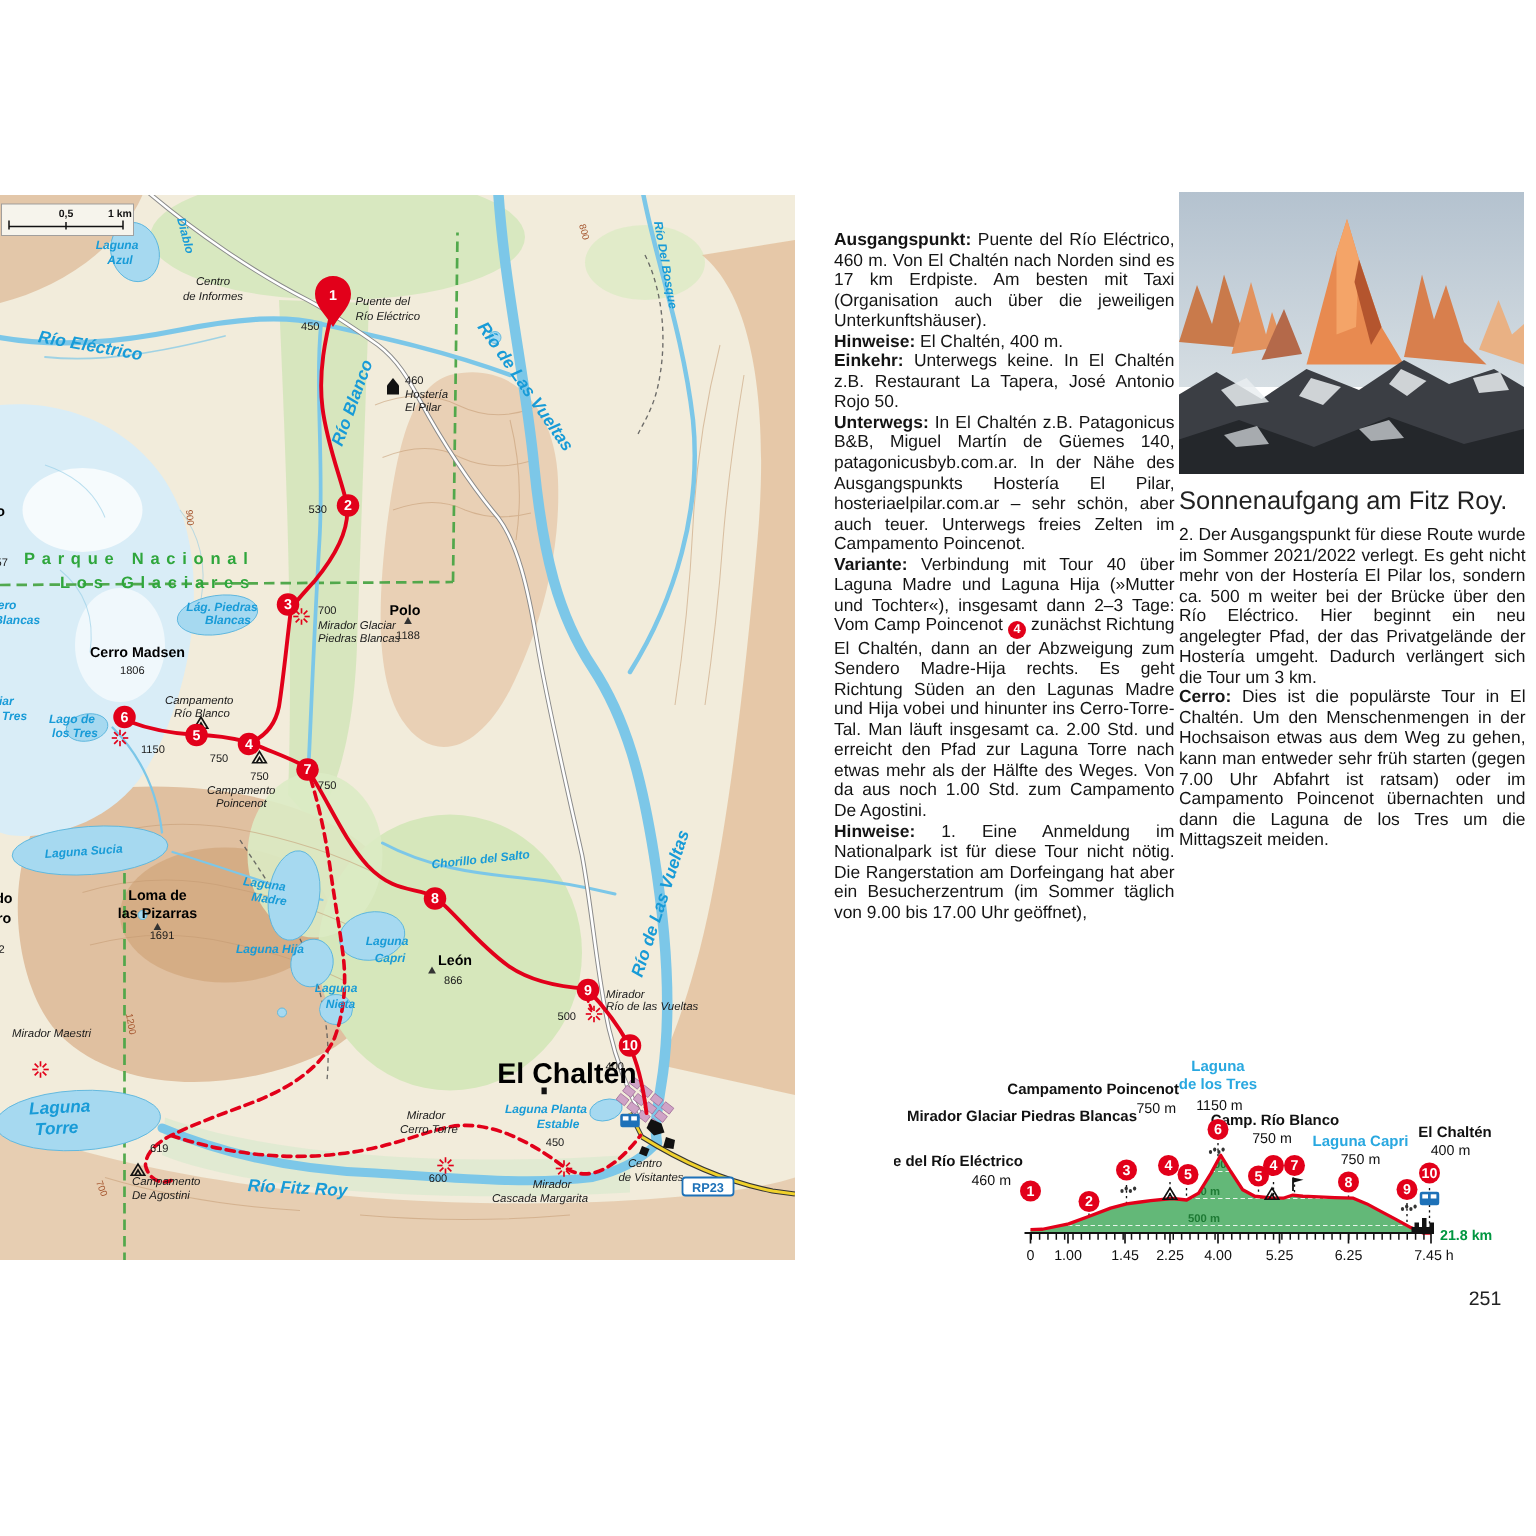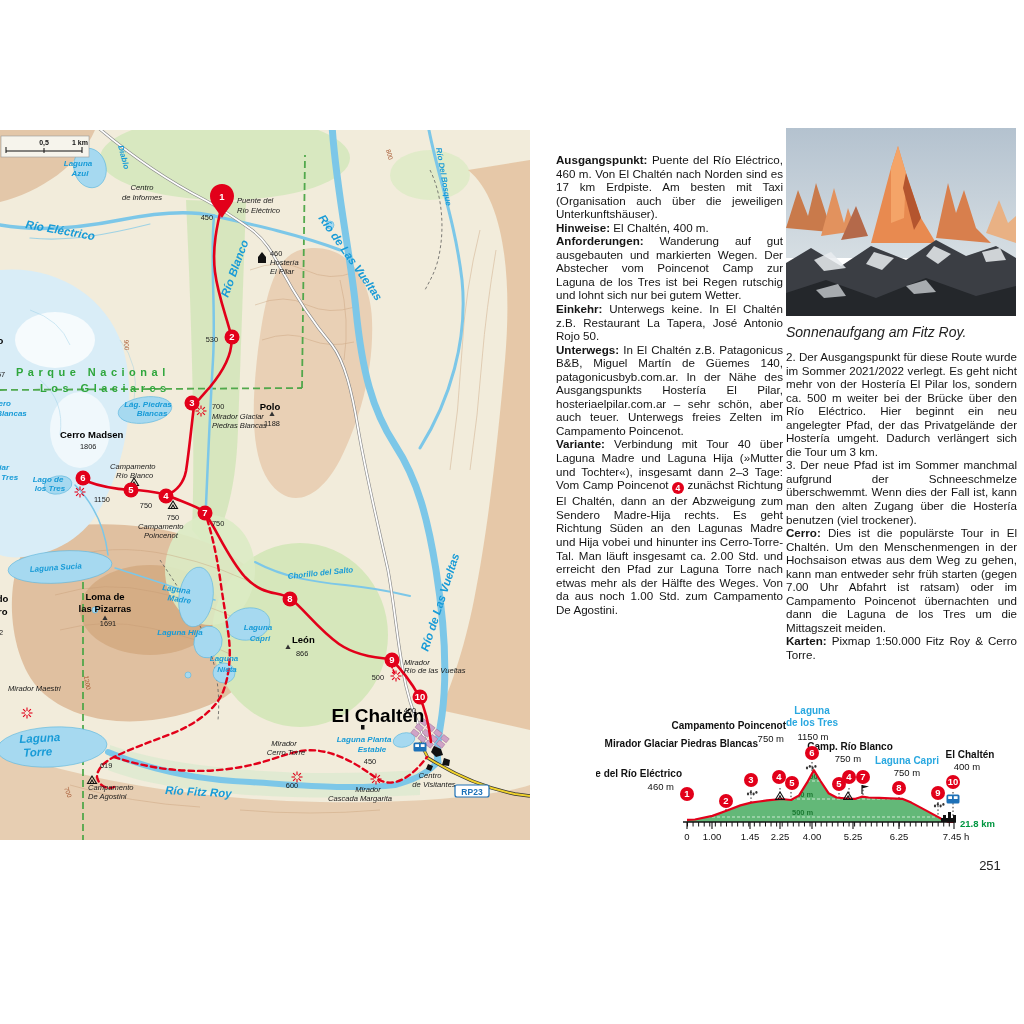--- a/index.html
+++ b/index.html
@@ -5,21 +5,21 @@
   html,body{margin:0;padding:0;background:#fff;}
   #page{position:relative;width:1024px;height:1024px;background:#ffffff;overflow:hidden;
         font-family:"Liberation Sans",sans-serif;color:#111;}
   .abs{position:absolute;}
   
   .col p{margin:0;font-size:11.6px;line-height:13.55px;text-align:justify;hyphens:auto;color:#141414;}
   .col b{font-weight:bold;}
   .tmk{display:inline-flex;width:12px;height:12px;border-radius:50%;background:#e2001a;color:#fff;
        font-size:8.5px;font-weight:bold;align-items:center;justify-content:center;
        vertical-align:-2px;line-height:1;}
-  .caption{font-size:14px;font-style:italic;color:#222;}
+  .caption{font-size:17px;color:#222;}
   .pagenum{font-size:13px;color:#222;}
   
   svg text{font-family:"Liberation Sans",sans-serif;}
   .wl{fill:#189bd7;font-style:italic;font-weight:bold;font-size:8px;}
   .wlg{fill:#189bd7;font-style:italic;font-weight:bold;font-size:11.5px;}
   .poi{fill:#1a1a1a;font-style:italic;font-size:7.6px;}
   .elv{fill:#1a1a1a;font-size:7.4px;}
   .pk{fill:#000;font-weight:bold;font-size:9.5px;}
   .park{fill:#2fa63c;font-weight:bold;font-size:11px;letter-spacing:4.5px;}
   .ctr{fill:#a5552e;font-size:6.4px;}
@@ -447,31 +447,29 @@
       <path d="M30,162 L52,156 L60,168 L38,170 Z"></path>
       <path d="M120,158 L140,152 L150,164 L128,166 Z"></path>
     </g>
   </svg>
   </div>
   <div class="abs caption" style="left:786px;top:324px;width:230px;">Sonnenaufgang am Fitz Roy.</div>
 
   <div class="abs col" style="left:556px;top:153px;width:227px;">
     <p><b>Ausgangspunkt:</b> <span>Puente del Río Eléctrico, 460 m. Von El Chaltén nach Norden sind es 17 km Erdpiste. Am besten mit Taxi (Organisation auch über die jeweiligen Unterkunftshäuser).</span></p>
     <p><b>Hinweise:</b> <span>El Chaltén, 400 m.</span></p>
-    <p><b>Anforderungen:</b> <span>Wanderung auf gut ausgebauten und markierten Wegen. Der Abstecher vom Poincenot Camp zur Laguna de los Tres ist bei Regen rutschig und lohnt sich nur bei gutem Wetter.</span></p>
     <p><b>Einkehr:</b> <span>Unterwegs keine. In El Chaltén z.B. Restaurant La Tapera, José Antonio Rojo 50.</span></p>
     <p><b>Unterwegs:</b> <span>In El Chaltén z.B. Patagonicus B&amp;B, Miguel Martín de Güemes 140, patagonicusbyb.com.ar. In der Nähe des Ausgangspunkts Hostería El Pilar, hosteriaelpilar.com.ar – sehr schön, aber auch teuer. Unterwegs freies Zelten im Campamento Poincenot.</span></p>
     <p><b>Variante:</b> <span>Verbindung mit Tour 40 über Laguna Madre und Laguna Hija (»Mutter und Tochter«), insgesamt dann 2–3 Tage: Vom Camp Poincenot </span><span class="tmk">4</span><span> zunächst Richtung El Chaltén, dann an der Abzweigung zum Sendero Madre-Hija rechts. Es geht Richtung Süden an den Lagunas Madre und Hija vobei und hinunter ins Cerro-Torre-Tal. Man läuft insgesamt ca. 2.00 Std. und erreicht den Pfad zur Laguna Torre nach etwas mehr als der Hälfte des Weges. Von da aus noch 1.00 Std. zum Campamento De Agostini.</span></p>
+    <p><b>Hinweise:</b> <span>1. Eine Anmeldung im Nationalpark ist für diese Tour nicht nötig. Die Rangerstation am Dorfeingang hat aber ein Besucherzentrum (im Sommer täglich von 9.00 bis 17.00 Uhr geöffnet),</span></p>
   </div>
 
   <div class="abs col" style="left:786px;top:350px;width:231px;">
     <p><span>2. Der Ausgangspunkt für diese Route wurde im Sommer 2021/2022 verlegt. Es geht nicht mehr von der Hostería El Pilar los, sondern ca. 500 m weiter bei der Brücke über den Río Eléctrico. Hier beginnt ein neu angelegter Pfad, der das Privatgelände der Hostería umgeht. Dadurch verlängert sich die Tour um 3 km.</span></p>
-    <p><span>3. Der neue Pfad ist im Sommer manchmal aufgrund der Schneeschmelze überschwemmt. Wenn dies der Fall ist, kann man den alten Zugang über die Hostería benutzen (viel trockener).</span></p>
     <p><b>Cerro:</b> <span>Dies ist die populärste Tour in El Chaltén. Um den Menschenmengen in der Hochsaison etwas aus dem Weg zu gehen, kann man entweder sehr früh starten (gegen 7.00 Uhr Abfahrt ist ratsam) oder im Campamento Poincenot übernachten und dann die Laguna de los Tres um die Mittagszeit meiden.</span></p>
-    <p><b>Karten:</b> <span>Pixmap 1:50.000 Fitz Roy &amp; Cerro Torre.</span></p>
   </div>
 
   <div class="abs" style="left:596px;top:698px;width:428px;height:175px;">
   <svg width="428" height="175" viewBox="0 0 428 175">
     <defs>
       <clipPath id="profClip">
             <path id="prof-clip" d="M91.0,121.8 L99.0,121.5 L116.4,117.9 L131.1,112.5 L144.4,107.4 L155.1,104.6 L163.1,103.5 L171.1,102.4 L185.5,101.0 L195.1,102.0 L203.1,97.4 L211.2,84.4 L217.8,72.2 L224.5,83.0 L232.5,95.2 L240.5,99.5 L251.2,100.6 L259.5,100.8 L265.9,98.7 L272.6,99.5 L283.2,99.9 L293.9,100.4 L306.2,100.8 L315.3,104.6 L323.3,108.9 L334.0,114.6 L344.6,120.4 L352.7,124.0 L358.0,124.0 L358,124 L91,124 Z"></path>
           </clipPath>
     </defs>
 

